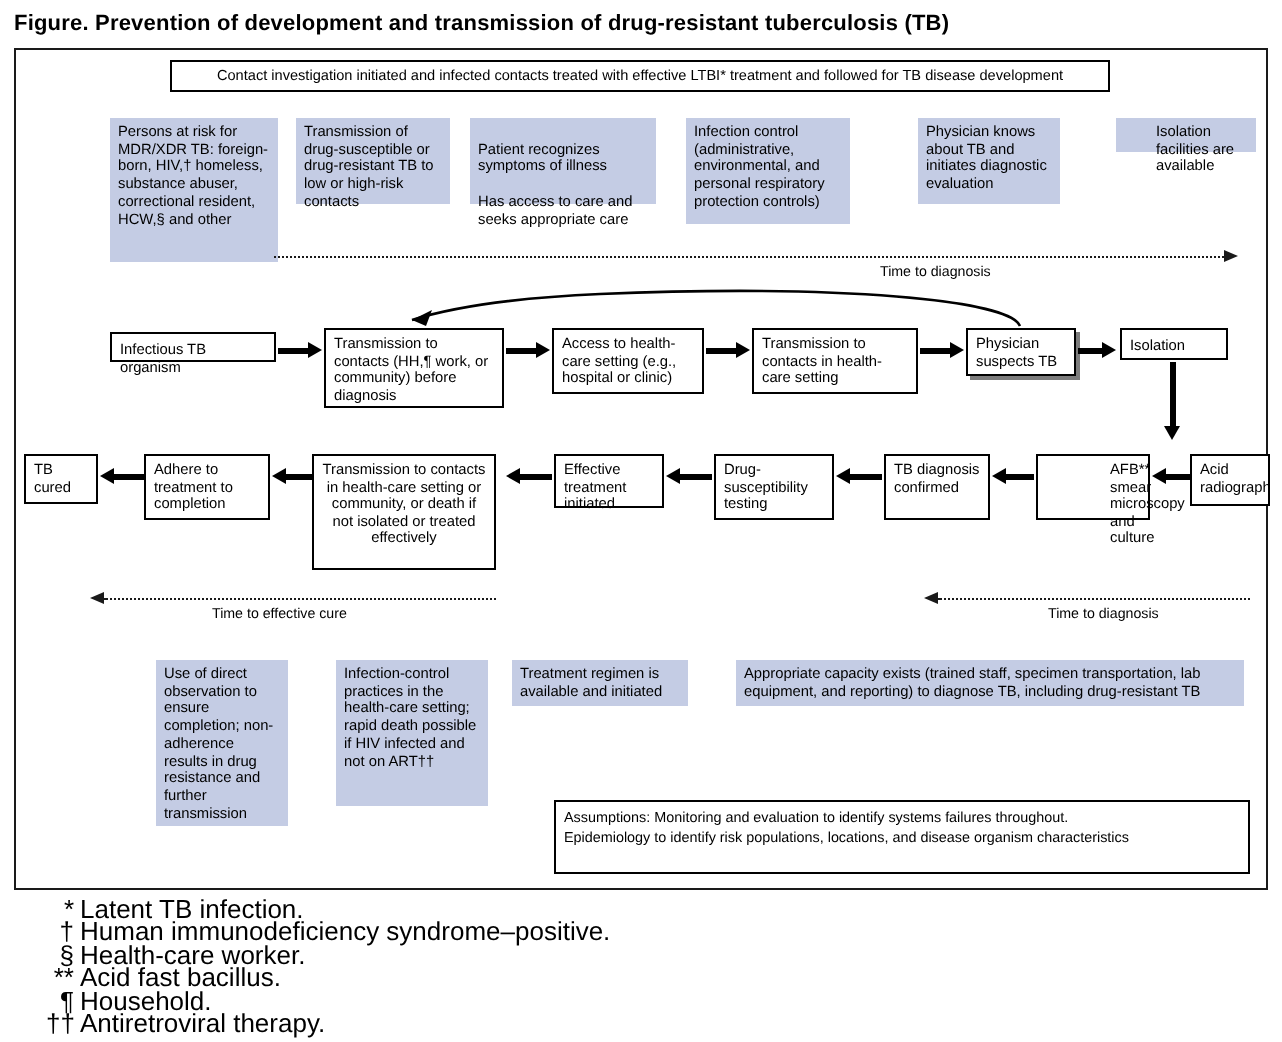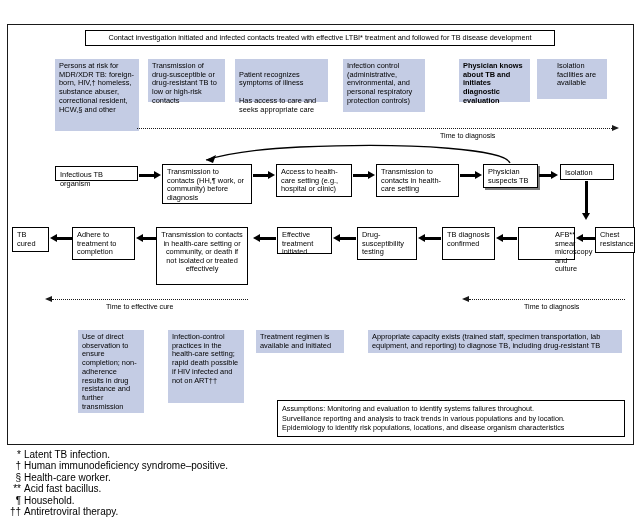--- a/index.html
+++ b/index.html
@@ -79,31 +79,32 @@
 
   .curve{position:absolute;left:0;top:0;pointer-events:none;}
 
   .assump{
     position:absolute;left:277px;top:400px;width:348px;height:37px;
     box-sizing:border-box;border:1.2px solid #000;background:#fff;
     font-size:7.2px;line-height:9.5px;padding:3px 4px;
   }
 
   .footnotes{
-    position:absolute;left:7px;top:449px;width:400px;
-    font-size:10px;line-height:11.4px;
+    position:absolute;left:23px;top:449px;width:400px;
+    font-size:13px;line-height:11.4px;
   }
   .fn{display:block;white-space:nowrap;}
   .fn .mk{display:inline-block;width:14px;text-align:right;margin-right:3px;}
 </style>
 </head>
 <body>
 
 <div id="page">
 
+  <div class="fig-title">Figure. Prevention of development and transmission of drug-resistant tuberculosis (TB)</div>
 
   <div class="frame"></div>
 
   <div class="caption-top">Contact investigation initiated and infected contacts treated with effective LTBI* treatment and followed for TB disease development</div>
 
   <div class="lbox" style="left:55px;top:59px;width:84px;height:72px;">
     <span>Persons at risk for MDR/XDR TB: foreign-born, HIV,† homeless, substance abuser, correctional resident, HCW,§ and other</span>
   </div>
 
   <div class="lbox" style="left:148px;top:59px;width:77px;height:43px;">
@@ -113,25 +114,25 @@
   <div class="lbox" style="left:235px;top:59px;width:93px;height:43px;white-space:pre-line;">
     <span>Patient recognizes symptoms of illness
 
 Has access to care and seeks appropriate care</span>
   </div>
 
   <div class="lbox" style="left:343px;top:59px;width:82px;height:53px;">
     <span>Infection control (administrative, environmental, and personal respiratory protection controls)</span>
   </div>
 
-  <div class="lbox" style="left:459px;top:59px;width:71px;height:43px;font-weight:bold;">
+  <div class="lbox" style="left:459px;top:59px;width:71px;height:43px;">
     <span>Physician knows about TB and initiates diagnostic evaluation</span>
   </div>
 
-  <div class="lbox" style="left:537px;top:59px;width:70px;height:40px;padding-left:20px;">
+  <div class="lbox" style="left:558px;top:59px;width:70px;height:17px;padding-left:20px;">
     <span>Isolation facilities are available</span>
   </div>
 
   <div class="dotline" style="left:137px;top:128px;width:482px;">
     <span class="dots"></span>
     <span class="head-r"></span>
   </div>
   <div class="tlabel" style="left:440px;top:132px;">Time to diagnosis</div>
 
   <div class="wbox" style="left:55px;top:166px;width:83px;height:15px;line-height:9px;padding-top:3px;">
@@ -250,21 +251,21 @@
   <div class="wbox" style="left:518px;top:227px;width:57px;height:33px;padding-left:36px;">
     <span>AFB** smear microscopy and culture</span>
   </div>
 
   <div class="arr" style="left:576px;top:237px;width:19px;">
     <span class="head-l"></span>
     <span class="shaft-h" style="left:6px;width:13px;"></span>
   </div>
 
   <div class="wbox" style="left:595px;top:227px;width:40px;height:26px;">
-    <span>Chest resistance</span>
+    <span>Acid radiograph</span>
   </div>
 
   <div class="dotline left" style="left:45px;top:299px;width:203px;">
     <span class="head-l"></span>
     <span class="dots"></span>
   </div>
   <div class="tlabel" style="left:106px;top:303px;">Time to effective cure</div>
 
   <div class="dotline left" style="left:462px;top:299px;width:163px;">
     <span class="head-l"></span>
@@ -284,21 +285,20 @@
   <div class="lbox" style="left:256px;top:330px;width:88px;height:23px;">
     <span>Treatment regimen is available and initiated</span>
   </div>
 
   <div class="lbox" style="left:368px;top:330px;width:254px;height:23px;">
     <span>Appropriate capacity exists (trained staff, specimen transportation, lab equipment, and reporting) to diagnose TB, including drug-resistant TB</span>
   </div>
 
   <div class="assump">
     <div>Assumptions: Monitoring and evaluation to identify systems failures throughout.</div>
-    <div>Surveillance reporting and analysis to track trends in various populations and by location.</div>
     <div>Epidemiology to identify risk populations, locations, and disease organism characteristics</div>
   </div>
 
   <div class="footnotes">
     <span class="fn"><span class="mk">*</span><span>Latent TB infection.</span></span>
     <span class="fn"><span class="mk">†</span><span>Human immunodeficiency syndrome–positive.</span></span>
     <span class="fn"><span class="mk">§</span><span>Health-care worker.</span></span>
     <span class="fn"><span class="mk">**</span><span>Acid fast bacillus.</span></span>
     <span class="fn"><span class="mk">¶</span><span>Household.</span></span>
     <span class="fn"><span class="mk">††</span><span>Antiretroviral therapy.</span></span>

